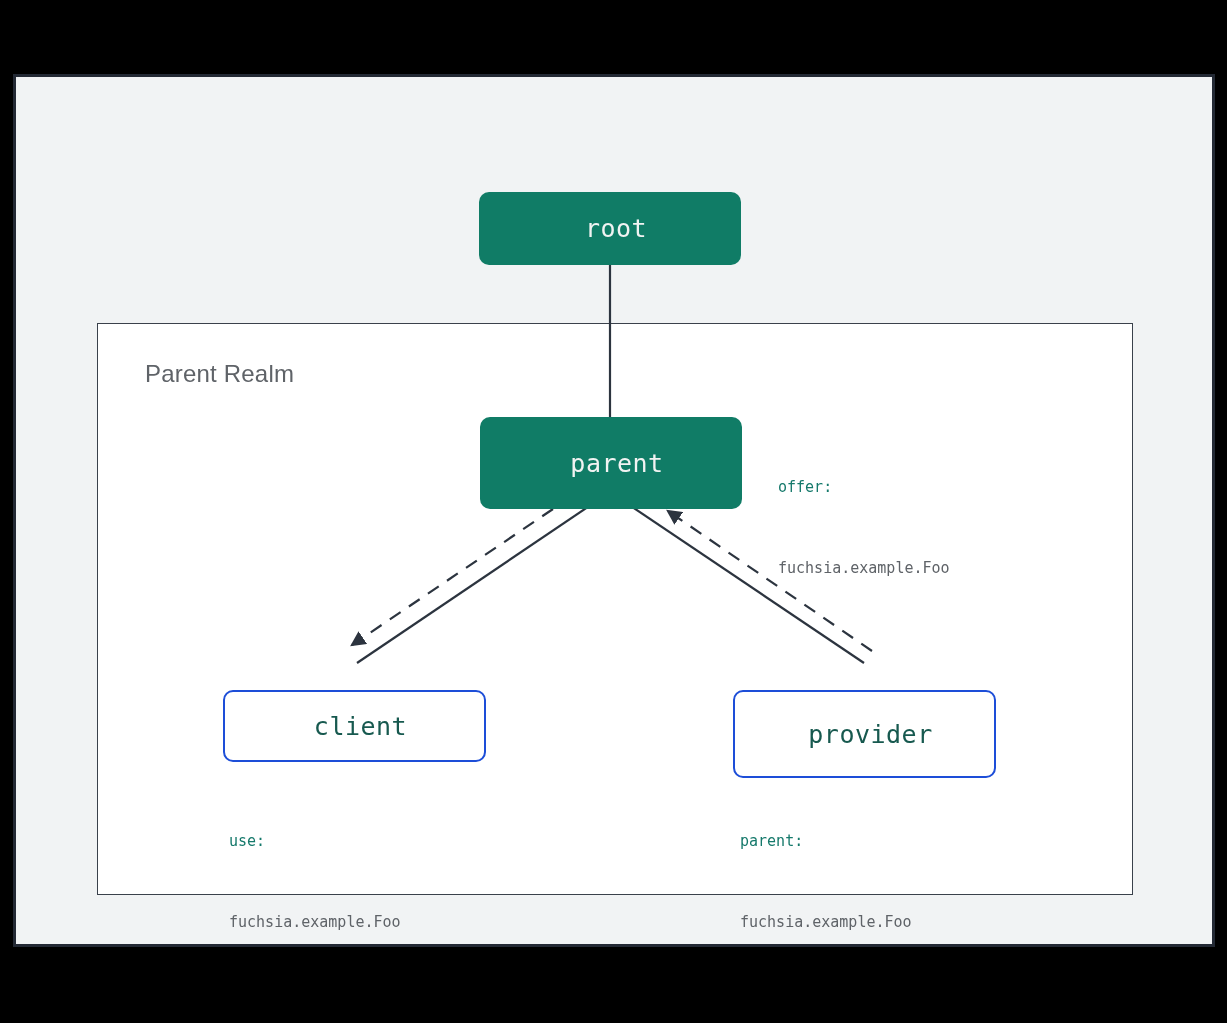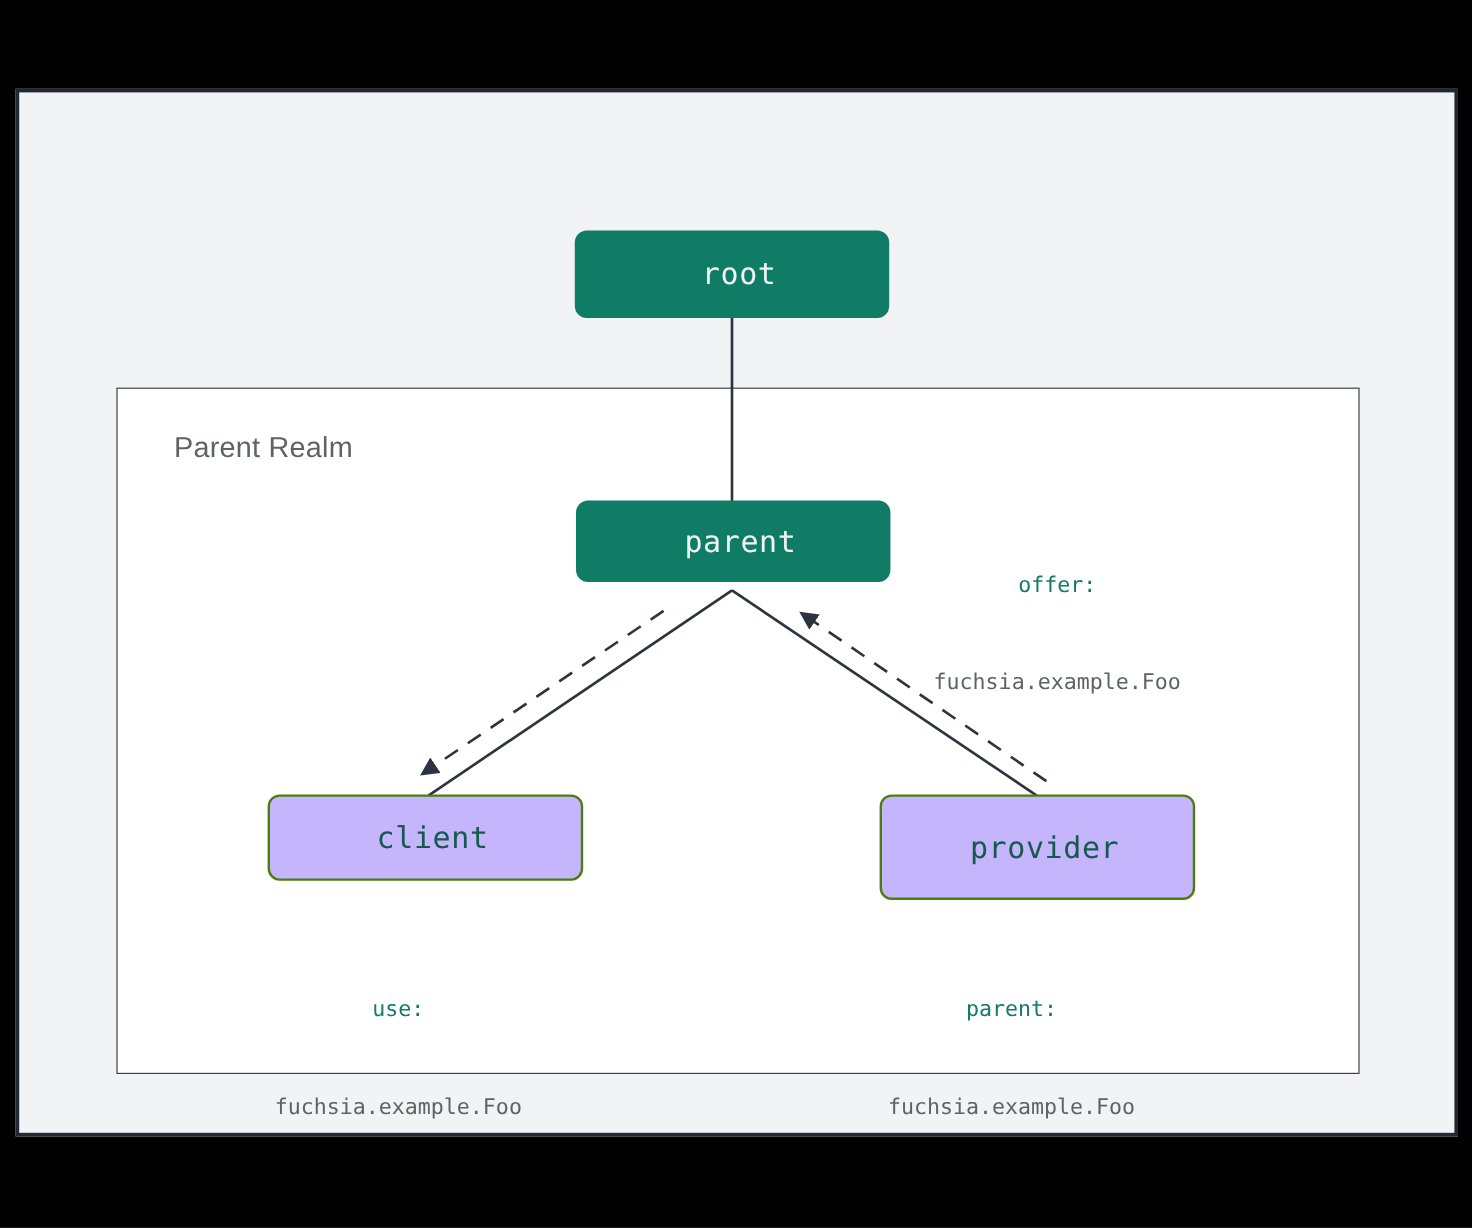--- a/index.html
+++ b/index.html
@@ -48,34 +48,34 @@
     font-size: 25px;
     font-weight: 500;
     letter-spacing: 0.5px;
     padding-left: 12px;
   }
   .node.teal {
     background: #107c66;
     color: #f1f3f2;
   }
   .node.gray {
-    background: #c4b5fd;
-    border: 2px solid #4d7c0f;
+    background: #ffffff;
+    border: 2px solid #1d4ed8;
     color: #17594f;
+    margin-top: 28px;
   }
   .node-root     { left: 479px; top: 192px; width: 262px; height: 73px; }
-  .node-parent   { left: 480px; top: 417px; width: 262px; height: 68px; }
+  .node-parent   { left: 480px; top: 417px; width: 262px; height: 92px; }
   .node-client   { left: 223px; top: 662px; width: 263px; height: 72px; }
   .node-provider { left: 733px; top: 662px; width: 263px; height: 88px; }
   .annot {
     position: absolute;
-    font-size: 18px;
+    font-size: 15px;
     line-height: 27px;
     white-space: pre;
-    text-align: center;
   }
   .annot .kw  { color: #15796b; }
   .annot .val { color: #5f6368; }
   .annot-offer  { left: 778px; top: 420px; }
   .annot-use    { left: 229px; top: 774px; }
   .annot-expose { left: 740px; top: 774px; }
 </style>
 </head>
 <body>
 

